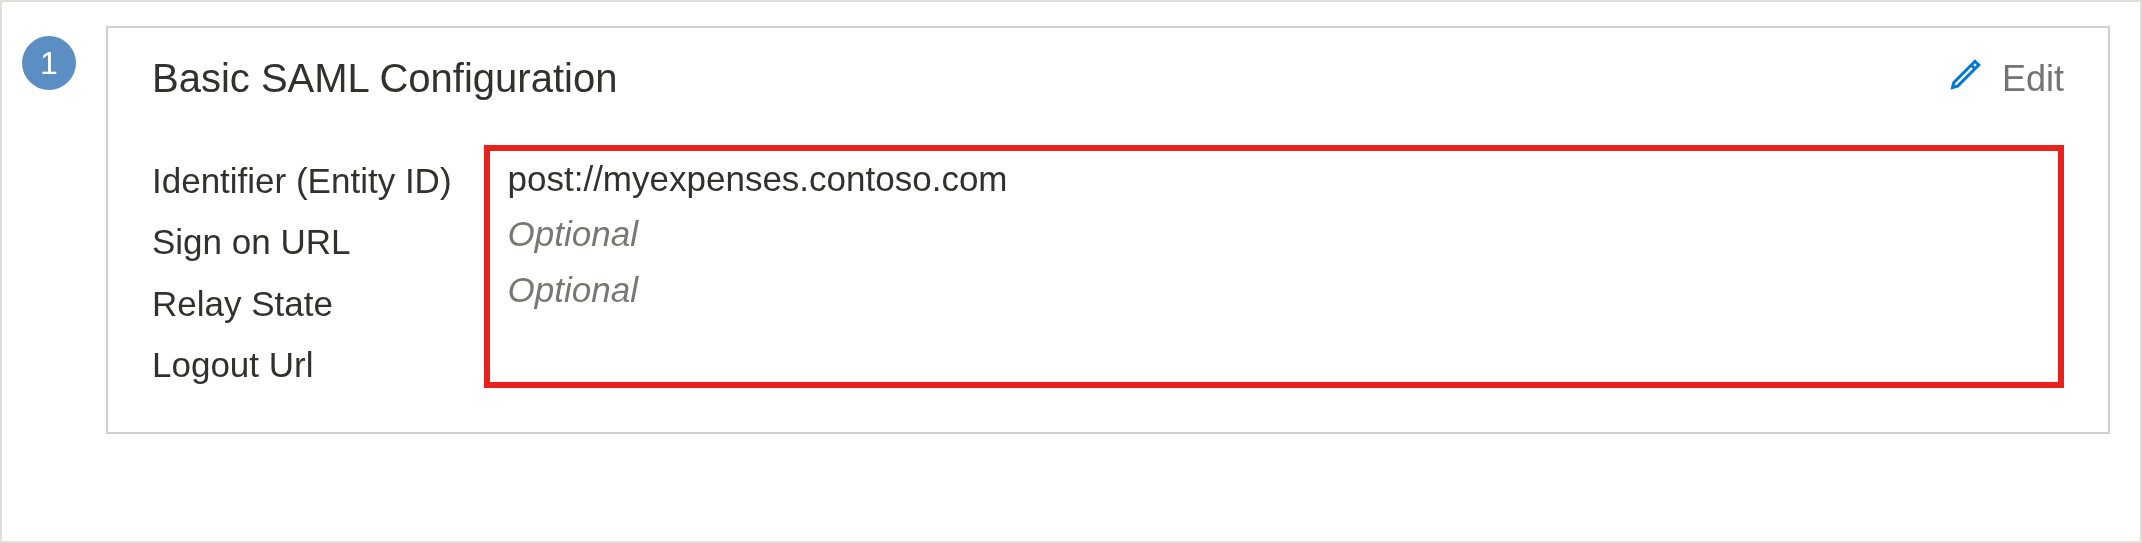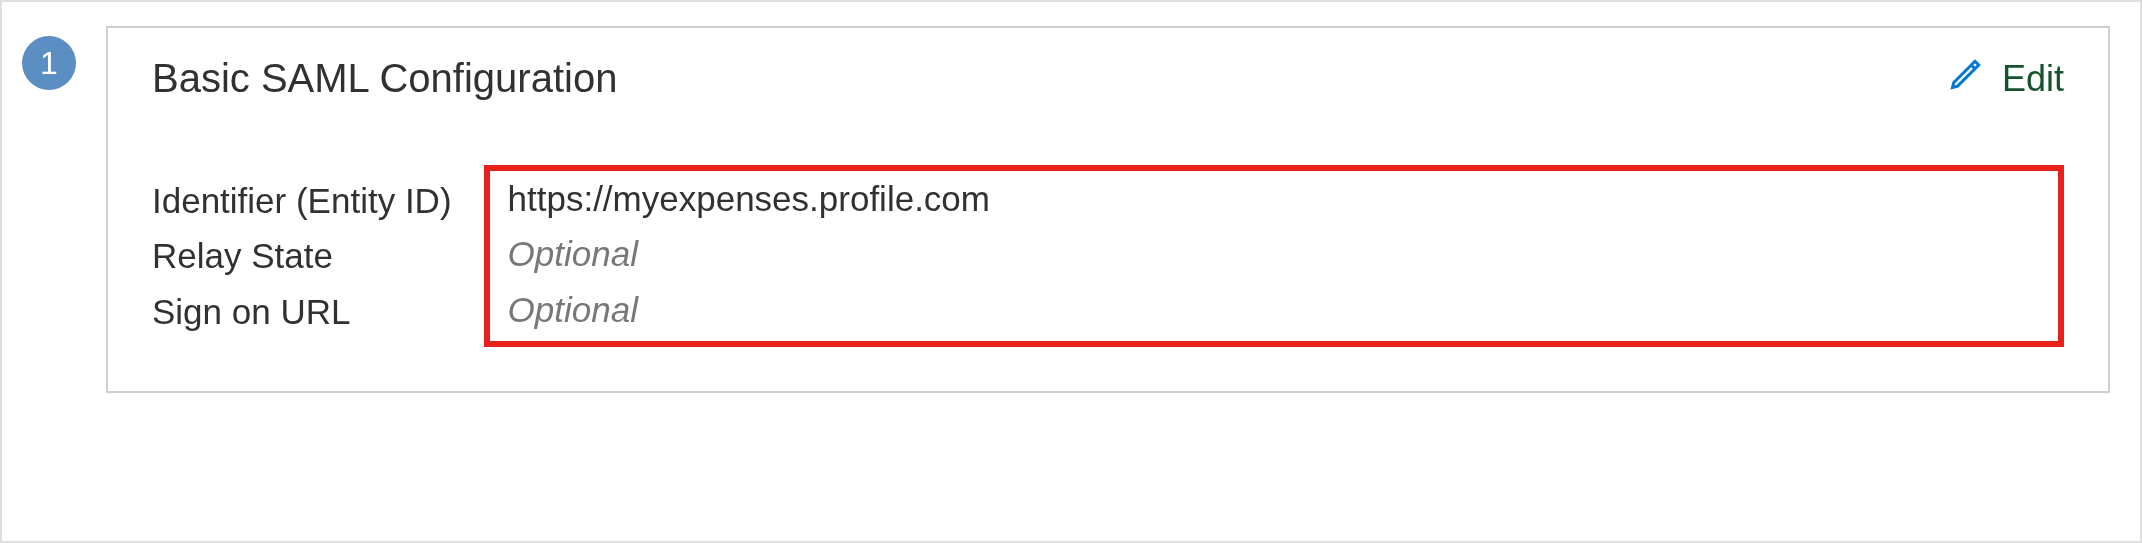--- a/index.html
+++ b/index.html
@@ -35,51 +35,51 @@
   .card {
     border: 2px solid #cfcfcf;
     flex: 1;
     margin-right: 20px;
     padding: 28px 44px 44px 44px;
   }
   .card-header {
     display: flex;
     justify-content: space-between;
     align-items: flex-start;
-    margin-bottom: 76px;
+    margin-bottom: 56px;
   }
   .card-title {
     font-size: 40px;
     font-weight: 400;
     color: #323130;
   }
   .edit-button {
     display: flex;
     align-items: center;
     gap: 18px;
     cursor: pointer;
-    color: #14532d;
+    color: #737373;
     font-size: 36px;
   }
   .edit-button svg {
     width: 36px;
     height: 36px;
     stroke: #0078d4;
     fill: none;
     stroke-width: 2;
   }
   .config-grid {
     display: flex;
     gap: 32px;
   }
   .labels-col {
     flex: 0 0 auto;
     display: flex;
     flex-direction: column;
-    gap: 8px;
+    gap: 14px;
   }
   .values-col {
     flex: 1;
     border: 6px solid #e8211c;
     padding: 4px 18px 8px 18px;
     display: flex;
     flex-direction: column;
     gap: 8px;
     margin-top: -12px;
   }
@@ -108,23 +108,24 @@
               <path d="M3 21l3.4-.9L20.5 6 18 3.5 3.9 17.6 3 21zM15.5 6L18 8.5"></path>
             </svg>
         </span>
         <span>Edit</span>
       </div>
     </div>
 
     <div class="config-grid">
       <div class="labels-col">
         <div class="label">Identifier (Entity ID)</div>
+        <div class="label">Sign on URL</div>
         <div class="label">Relay State</div>
-        <div class="label">Sign on URL</div>
+        <div class="label">Logout Url</div>
       </div>
       <div class="values-col">
-        <div class="value">https://myexpenses.profile.com</div>
+        <div class="value">post://myexpenses.contoso.com</div>
         <div class="value optional">Optional</div>
         <div class="value optional">Optional</div>
       </div>
     </div>
   </div>
 </div>
 
 </body></html>

